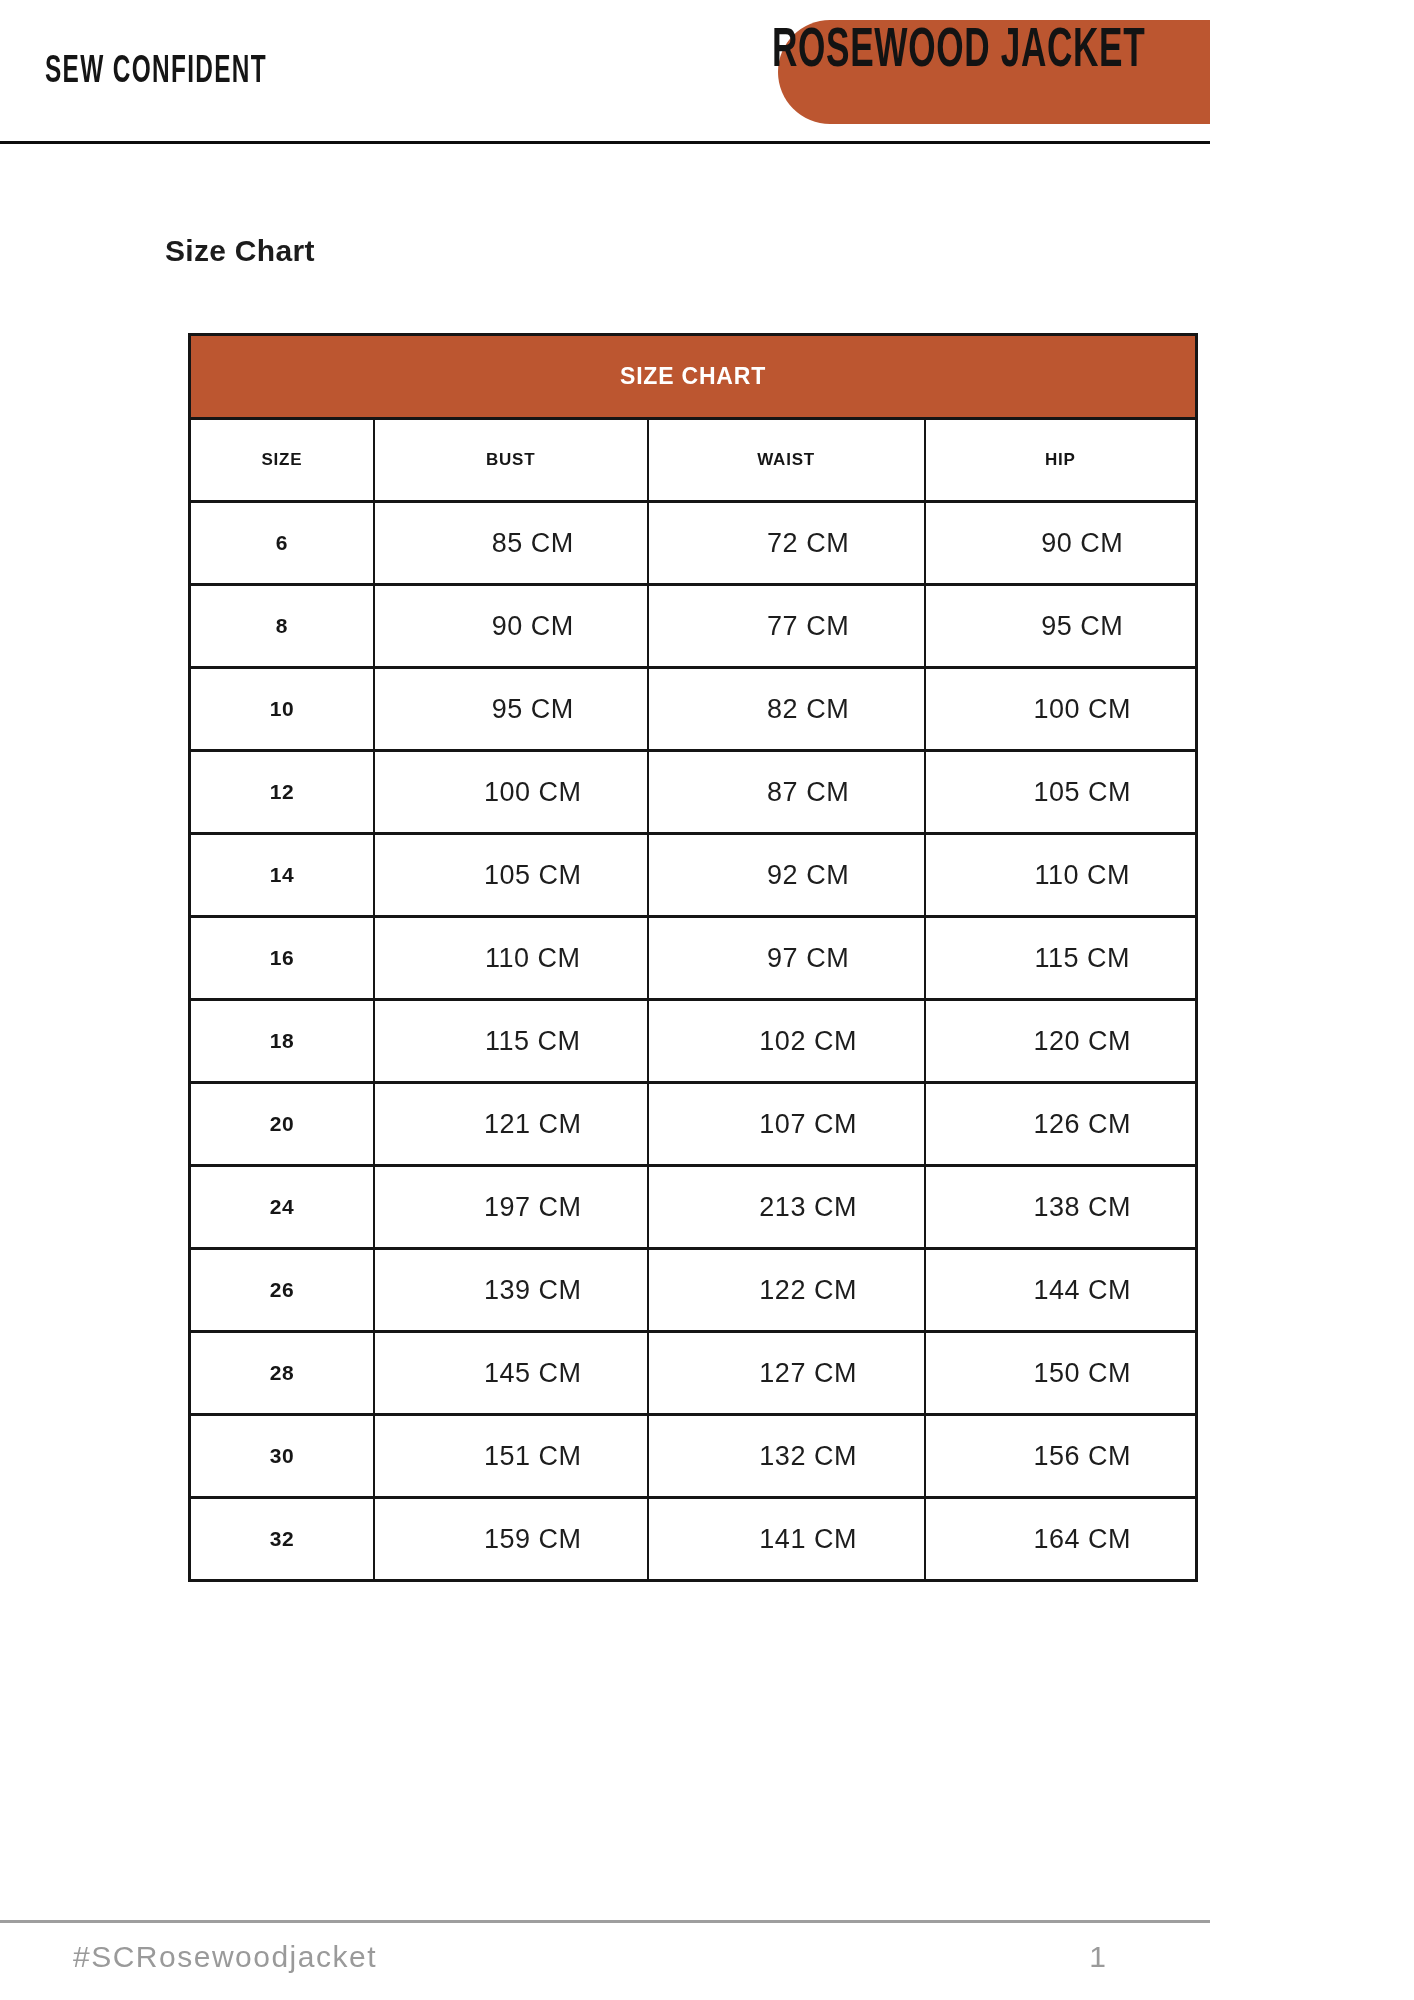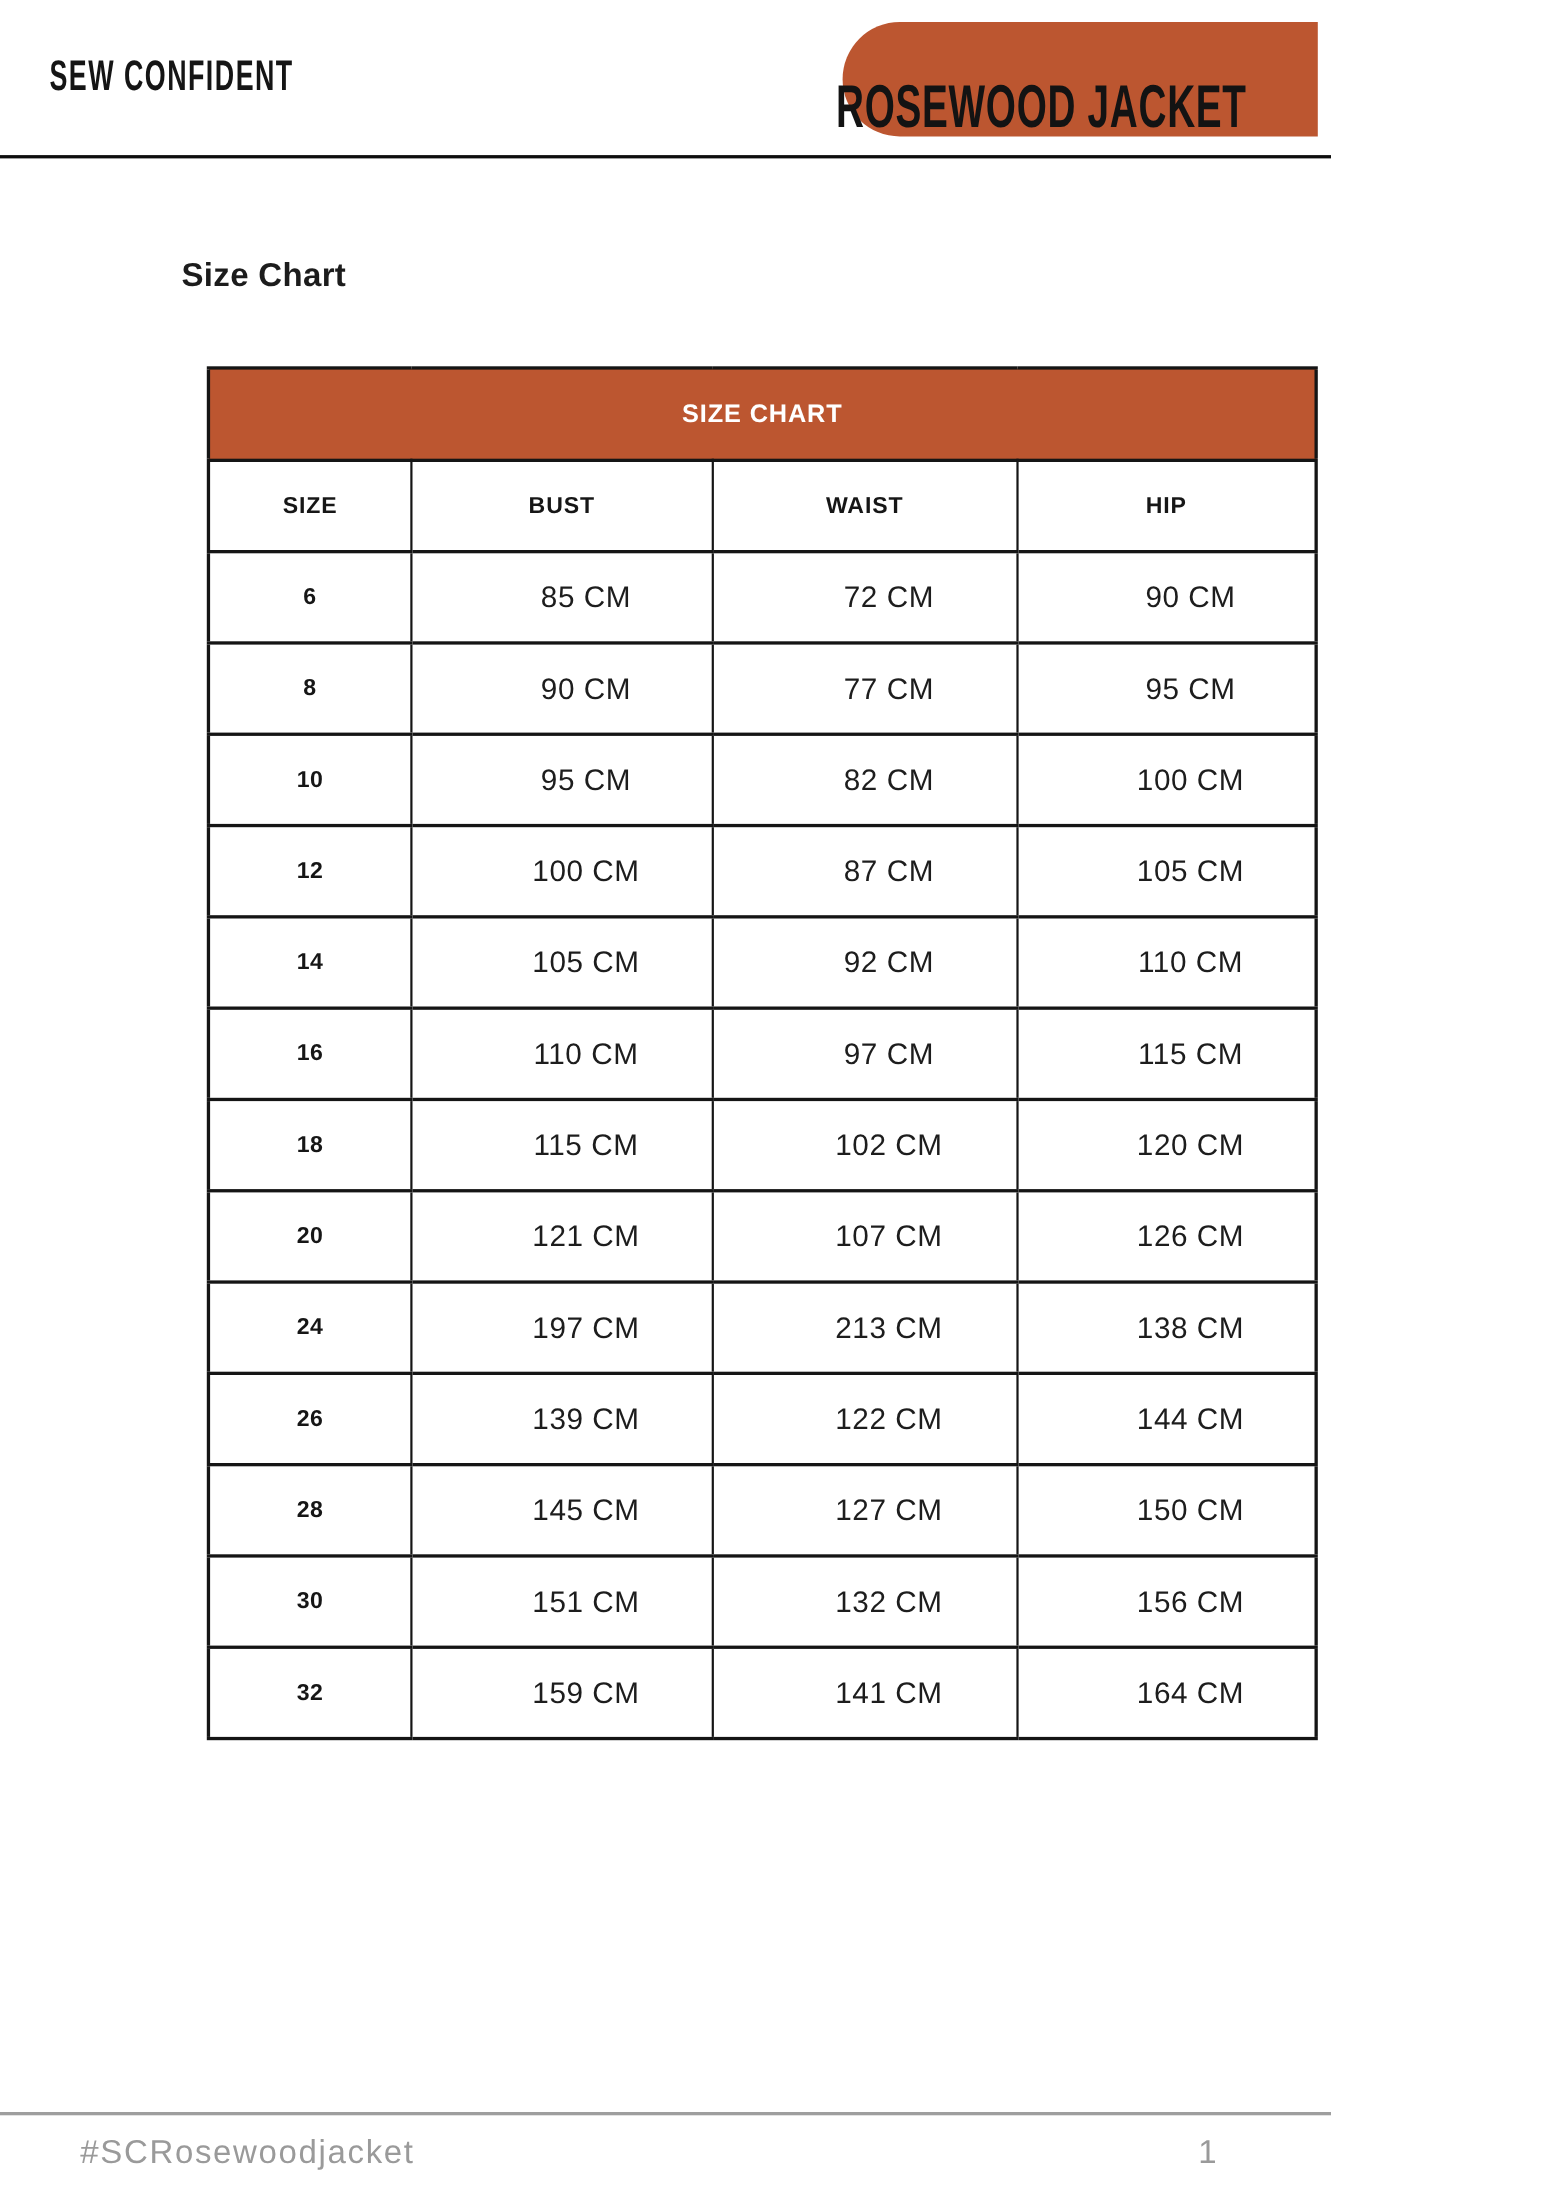--- a/index.html
+++ b/index.html
@@ -25,27 +25,27 @@
     color: #151515;
     white-space: nowrap;
     transform: scaleX(0.66) scaleY(1.05);
     transform-origin: left center;
     line-height: 1;
   }
 
   .title-badge {
     position: absolute;
     top: 20px;
-    right: 12px;
+    right: 0;
     width: 432px;
     height: 104px;
     background: #BC5630;
     border-radius: 52px 0 0 52px;
     display: flex;
-    align-items: flex-end;
+    align-items: flex-start;
     justify-content: center;
     padding-right: 70px;
   }
   .title-badge .badge-text {
     font-size: 55px;
     font-weight: 700;
     color: #131313;
     white-space: nowrap;
     letter-spacing: 1px;
     transform: scaleX(0.64);
@@ -94,21 +94,21 @@
     height: 84px;
     background: #BC5630;
     color: #ffffff;
     font-size: 23px;
     font-weight: 700;
     letter-spacing: 0.8px;
   }
   .size-table .col-head-row th {
     height: 83px;
     background: #ffffff;
-    font-size: 21px;
+    font-size: 17px;
     font-weight: 700;
     letter-spacing: 0.8px;
   }
   .size-table tbody td { height: 83px; background: #ffffff; }
   .size-table tbody td.size-col {
     font-size: 21px;
     font-weight: 700;
     letter-spacing: 0.5px;
   }
   .size-table tbody td.measure-col {

